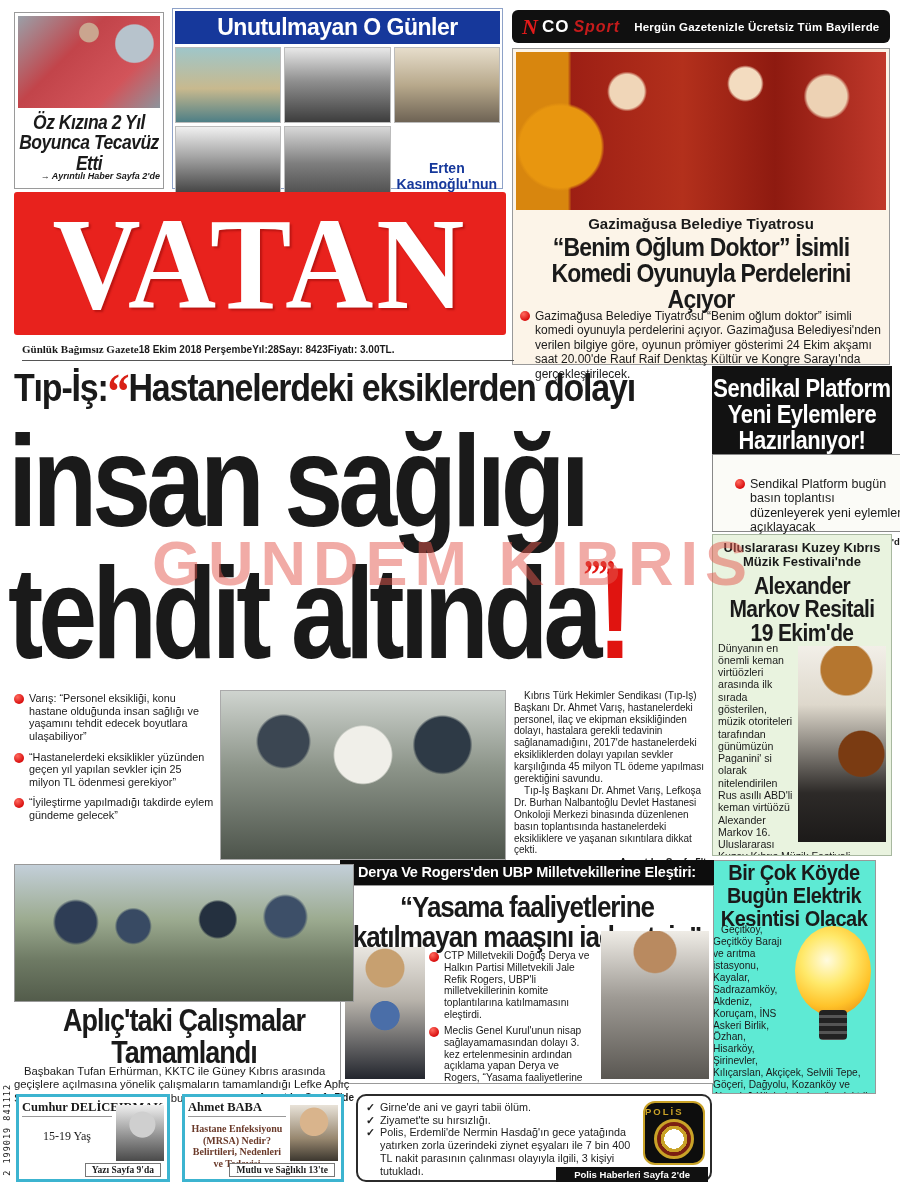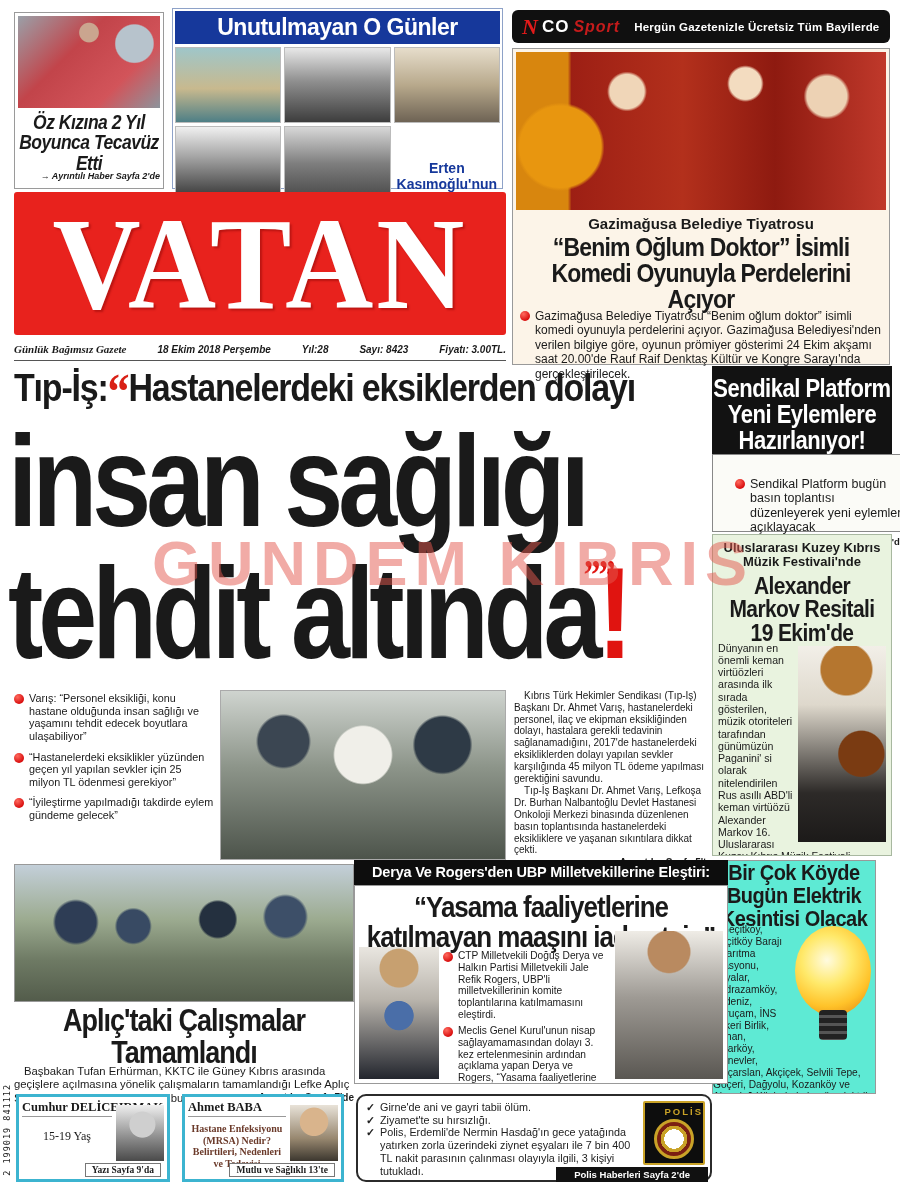--- a/index.html
+++ b/index.html
@@ -52,22 +52,22 @@
   .theater-kicker{font-weight:bold;font-size:15px;text-align:center;margin-top:5px;}
   .theater-head{font-weight:bold;font-size:23px;line-height:1.0;text-align:center;letter-spacing:-.8px;margin-top:2px;}
   .theater-body{font-size:12px;line-height:1.2;margin-top:6px;padding:0 4px;display:flex;gap:5px;}
   .theater-more{text-align:right;padding-right:6px;}
 
   
   .masthead{left:14px;top:192px;width:492px;height:143px;background:#e8221d;border-radius:3px;
             display:flex;align-items:center;justify-content:center;}
   .masthead-title{font-family:"Liberation Serif",serif;font-weight:bold;color:#fff;font-size:122px;
             letter-spacing:3px;transform:scaleY(1.08);line-height:1;text-shadow:2px 2px 2px rgba(120,0,0,.4);}
-  .dateline{left:14px;top:338px;width:492px;height:22px;display:flex;justify-content:space-between;
-            align-items:center;font-size:10px;font-weight:bold;border-bottom:1px solid #555;font-style:italic;}
+  .dateline{left:22px;top:338px;width:492px;height:22px;display:flex;
+            align-items:center;font-size:10px;font-weight:bold;border-bottom:1px solid #555;}
   .dateline .serif{font-family:"Liberation Serif",serif;font-size:11px;}
 
   
   .lead-kicker{left:14px;top:366px;width:700px;white-space:nowrap;font-weight:bold;font-size:34px;
        letter-spacing:-1.2px;}
   .lead-quote{color:#d92015;font-family:"Liberation Serif",serif;font-size:44px;line-height:0;vertical-align:-6px;font-weight:bold;}
   .lead-line{left:8px;width:706px;font-weight:bold;font-size:106px;letter-spacing:-5px;line-height:1;
        text-align:left;white-space:nowrap;}
   .lead-line .cond2{display:inline-block;transform:scaleY(1.22);transform-origin:left top;}
   .x-wrap{position:relative;display:inline-block;color:#e01410;}
@@ -111,21 +111,21 @@
   .electric-head{font-weight:bold;font-size:20px;line-height:1.0;text-align:center;letter-spacing:-.5px;}
   .bulb-wrap{float:right;width:82px;height:128px;margin:2px 0 2px 3px;position:relative;}
   .bulb{position:absolute;left:2px;top:0;width:76px;height:90px;border-radius:50%;background:
       radial-gradient(circle at 42% 38%,#fffbe0 0%,#ffe96a 35%,#ffc229 65%,#e99617 85%,#b86e12 100%);}
   .bulb-base{position:absolute;left:26px;top:84px;width:28px;height:30px;background:
       repeating-linear-gradient(180deg,#222 0 5px,#555 5px 8px);border-radius:4px;}
   .electric-body{font-size:10.2px;line-height:1.17;margin-top:3px;}
   .electric-body p{margin:0 0 2px 0;text-indent:8px;}
 
   
-  .mps{left:354px;top:860px;width:374px;height:226px;box-sizing:border-box;}
+  .mps{left:340px;top:860px;width:374px;height:226px;box-sizing:border-box;}
   .mps-kicker{background:#0d0d0d;color:#fff;font-weight:bold;font-size:14.5px;text-align:center;
       height:25px;line-height:25px;letter-spacing:-.2px;}
   .mps-inner{position:relative;border:1px solid #999;background:#fff;height:199px;box-sizing:border-box;overflow:hidden;}
   .mps-head{font-weight:bold;font-size:26px;line-height:1.0;text-align:center;letter-spacing:-1px;margin-top:6px;}
   .mps-photo-l{position:absolute;left:4px;bottom:4px;width:80px;height:132px;background:
       radial-gradient(circle at 50% 16%,#c7a070 0 16%,transparent 17%),
       radial-gradient(circle at 50% 52%,#4a6ea8 0 18%,transparent 19%),
       linear-gradient(180deg,#e9e6e0 0%,#b9b4ac 40%,#23262e 100%);}
   .mps-photo-r{position:absolute;right:4px;bottom:4px;width:108px;height:148px;background:
       radial-gradient(circle at 50% 14%,#b98a60 0 15%,transparent 16%),
@@ -158,22 +158,22 @@
   .col-photo.color{background:radial-gradient(circle at 50% 30%,#d9b48c 0 30%,transparent 32%),
       linear-gradient(180deg,#e8e2d8 0%,#97876f 60%,#3c372f 100%);}
   .col-tag{position:absolute;right:6px;bottom:2px;border:1px solid #777;background:#fff;
       font-family:"Liberation Serif",serif;font-weight:bold;font-size:9.5px;padding:1px 6px;white-space:nowrap;}
 
   
   .police{left:356px;top:1094px;width:356px;height:88px;border:2px solid #2b2b2b;border-radius:10px;
       background:#fff;box-sizing:border-box;padding:5px 74px 5px 8px;position:absolute;overflow:visible;}
   .police-item{font-size:10.8px;line-height:1.18;color:#222;display:flex;gap:4px;}
   .check{font-weight:bold;flex:0 0 10px;}
-  .badge{position:absolute;right:5px;top:5px;width:62px;height:64px;background:#0d0d0d;border-radius:2px;
-      border:2px solid #c9a227;box-sizing:border-box;text-align:right;}
+  .badge{position:absolute;right:5px;top:5px;width:62px;height:64px;background:#0d0d0d;border-radius:12px;
+      border:2px solid #c9a227;box-sizing:border-box;text-align:left;}
   .badge-label{color:#c9a227;font-weight:bold;font-size:9.5px;letter-spacing:2px;display:block;margin-top:3px;}
   .badge-ring{width:34px;height:34px;border:3px solid #c9a227;border-radius:50%;margin:2px auto 0;
       background:radial-gradient(circle at 50% 50%,#fff 0 40%,#c9a227 41% 55%,#7a1f12 56% 100%);}
   .police-tag{position:absolute;right:2px;bottom:-2px;background:#111;color:#fff;font-weight:bold;
       font-size:9.5px;padding:2px 18px;}
 
   
   .barcode{left:0px;top:1078px;width:14px;height:104px;display:flex;align-items:center;justify-content:center;}
   .barcode span{writing-mode:vertical-rl;transform:rotate(180deg);font-size:8.5px;color:#222;
       font-family:"DejaVu Sans Mono",monospace;letter-spacing:1px;}

